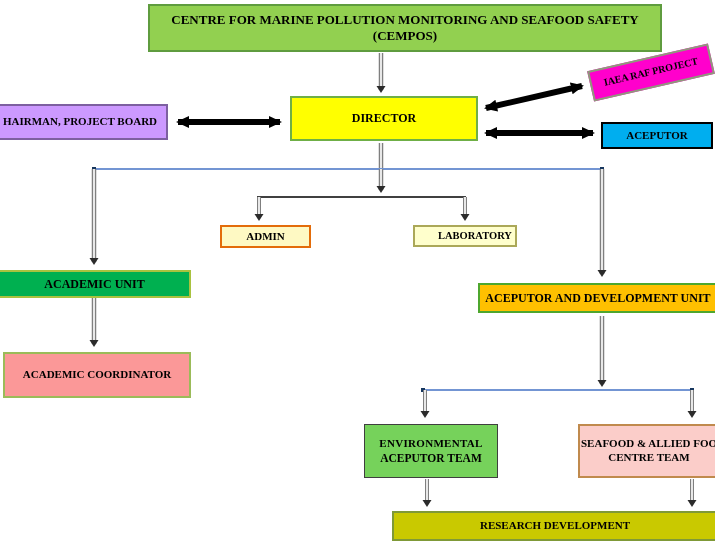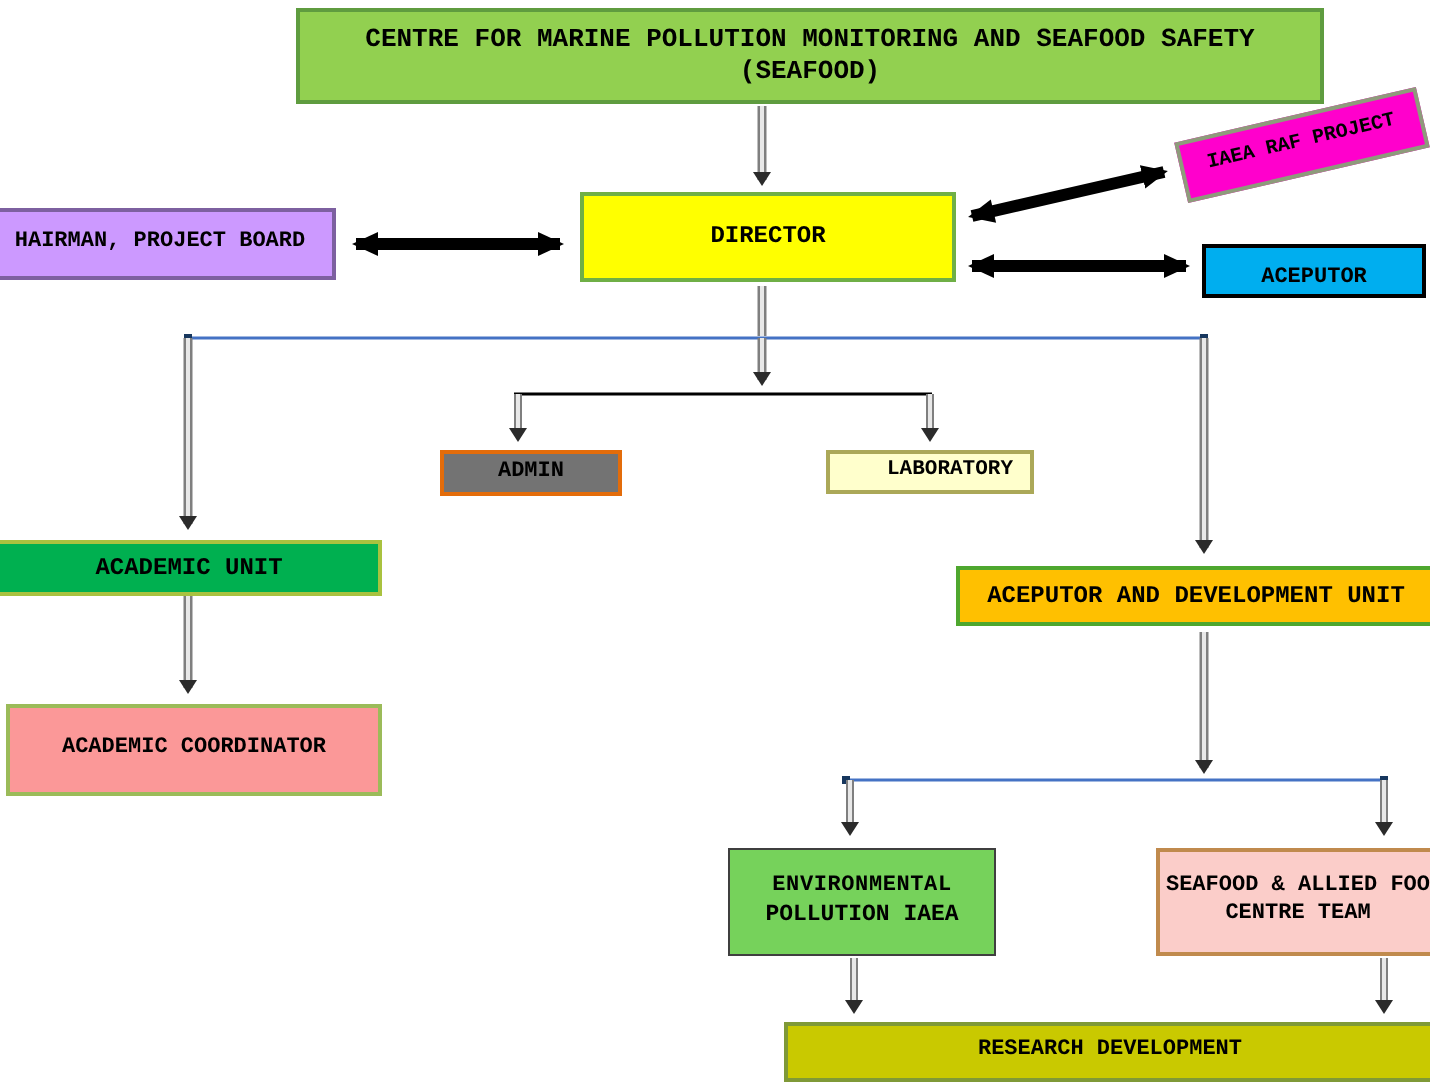--- a/index.html
+++ b/index.html
@@ -1,34 +1,34 @@
 <!DOCTYPE html>
 <html><head>
 <meta charset="utf-8">
 <style>
   html,body{margin:0;padding:0;background:#fff;}
   #stage{
     position:relative;width:715px;height:542px;overflow:hidden;
-    background:#fff;font-family:Liberation Mono, monospace;
+    background:#fff;font-family:Liberation Serif, serif;
     -webkit-font-smoothing:antialiased;
   }
   .node{
     position:absolute;display:flex;flex-direction:column;
     align-items:center;justify-content:center;text-align:center;
     font-weight:bold;color:#000;box-sizing:border-box;line-height:1.25;
   }
   svg.wires{position:absolute;left:0;top:0;z-index:1;}
   .node{z-index:2;}
 
   .n-title{left:148px;top:4px;width:514px;height:48px;background:#92D050;border:2px solid #5F9C3F;font-size:13px;}
   .n-iaea{left:589px;top:57px;width:124px;height:31px;background:#FF00CC;border:2px solid #8E9B7B;font-size:10px;transform:rotate(-13deg);}
   .n-director{left:290px;top:96px;width:188px;height:45px;background:#FFFF00;border:2px solid #6FAF46;font-size:12px;}
   .n-chairman{left:-8px;top:104px;width:176px;height:36px;background:#CC99FF;border:2px solid #7D60A0;font-size:11px;}
-  .n-aceputor{left:601px;top:122px;width:112px;height:27px;background:#00AEEF;border:2px solid #000;font-size:11px;justify-content:flex-end;}
-  .n-admin{left:220px;top:225px;width:91px;height:23px;background:#737373;border:2px solid #E36C0A;font-size:11px;}
+  .n-aceputor{left:601px;top:122px;width:112px;height:27px;background:#00AEEF;border:2px solid #000;font-size:11px;}
+  .n-admin{left:220px;top:225px;width:91px;height:23px;background:#fef9c3;border:2px solid #E36C0A;font-size:11px;}
   .n-laboratory{left:413px;top:225px;width:104px;height:22px;background:#FFFFCC;border:2px solid #ABA858;font-size:10.5px;padding-left:20px;}
   .n-academic-unit{left:-2px;top:270px;width:193px;height:28px;background:#00B050;border:2px solid #A9C23F;font-size:12px;}
   .n-academic-coordinator{left:3px;top:352px;width:188px;height:46px;background:#FB9898;border:2px solid #9BBB59;font-size:11px;text-align:center;}
   .n-rnd{left:478px;top:283px;width:240px;height:30px;background:#FFC000;border:2px solid #4EA72E;font-size:12px;}
   .n-env{left:364px;top:424px;width:134px;height:54px;background:#76D25B;border:1.5px solid #3F3F3F;font-size:11.5px;}
   .n-env .small{font-size:11px;letter-spacing:.3px;}
   .n-seafood{left:578px;top:424px;width:142px;height:54px;background:#FBCDC9;border:2px solid #C08A4D;font-size:11px;}
   .n-research-assoc{left:392px;top:511px;width:326px;height:30px;background:#C9C900;border:2px solid #7F9937;font-size:11px;}
 </style>
 </head>
@@ -148,21 +148,21 @@
     <g>
       <line x1="486" y1="108" x2="582" y2="86" stroke="#000" stroke-width="6" marker-start="url(#mBlkRev)" marker-end="url(#mBlk)"></line>
     </g>
     <g>
       <line x1="486" y1="133" x2="593" y2="133" stroke="#000" stroke-width="6" marker-start="url(#mBlkRev)" marker-end="url(#mBlk)"></line>
     </g>
   </svg>
 
   <div class="node n-title">
     <div>CENTRE FOR MARINE POLLUTION MONITORING AND SEAFOOD SAFETY</div>
-    <div>(SEAFOOD)</div>
+    <div>(CEMPOS)</div>
   </div>
 
   <div class="node n-iaea">
     <div>IAEA RAF PROJECT</div>
   </div>
 
   <div class="node n-director">
     <div>DIRECTOR</div>
   </div>
 
@@ -189,21 +189,21 @@
   <div class="node n-academic-coordinator">
     <div>ACADEMIC COORDINATOR</div>
   </div>
 
   <div class="node n-rnd">
     <div>ACEPUTOR AND DEVELOPMENT UNIT</div>
   </div>
 
   <div class="node n-env">
     <div class="small">ENVIRONMENTAL</div>
-    <div>POLLUTION IAEA</div>
+    <div>ACEPUTOR TEAM</div>
   </div>
 
   <div class="node n-seafood">
     <div>SEAFOOD &amp; ALLIED FOO</div>
     <div>CENTRE TEAM</div>
   </div>
 
   <div class="node n-research-assoc">
     <div>RESEARCH DEVELOPMENT</div>
   </div>

